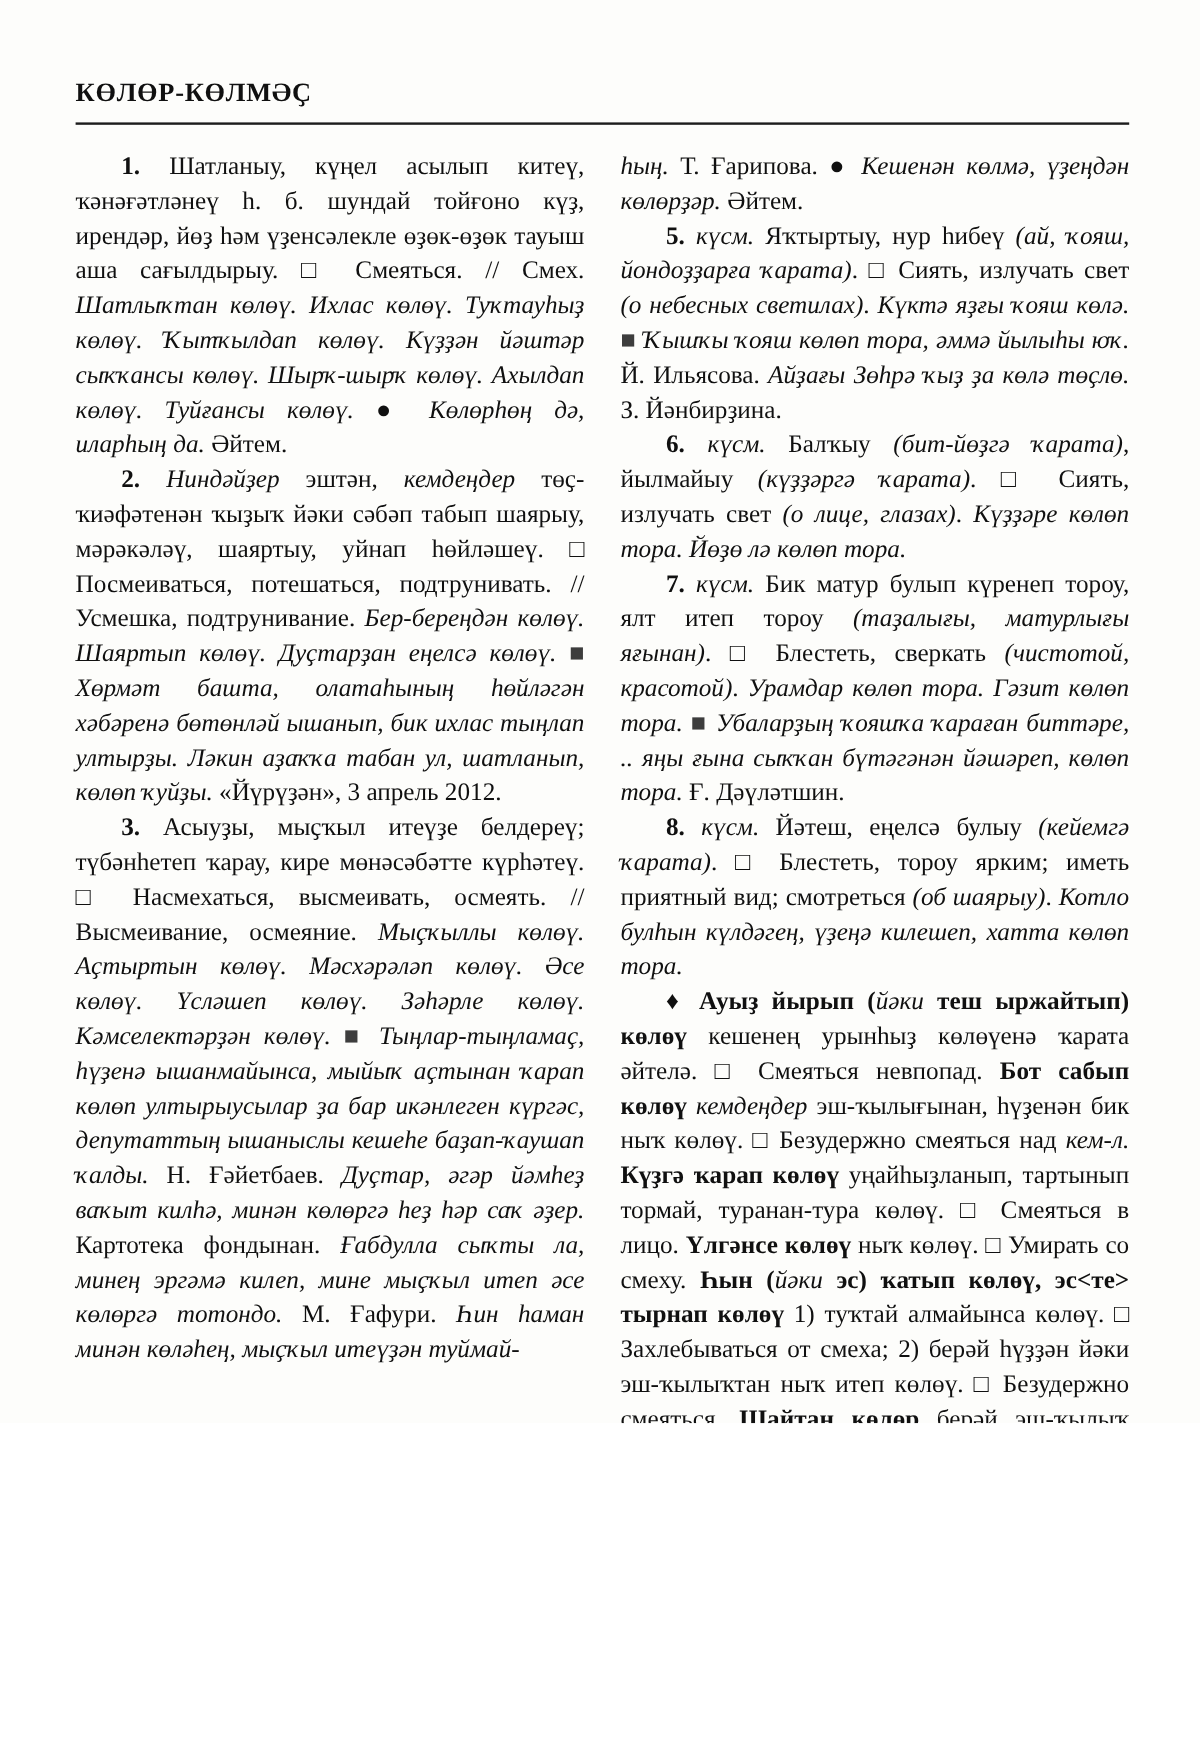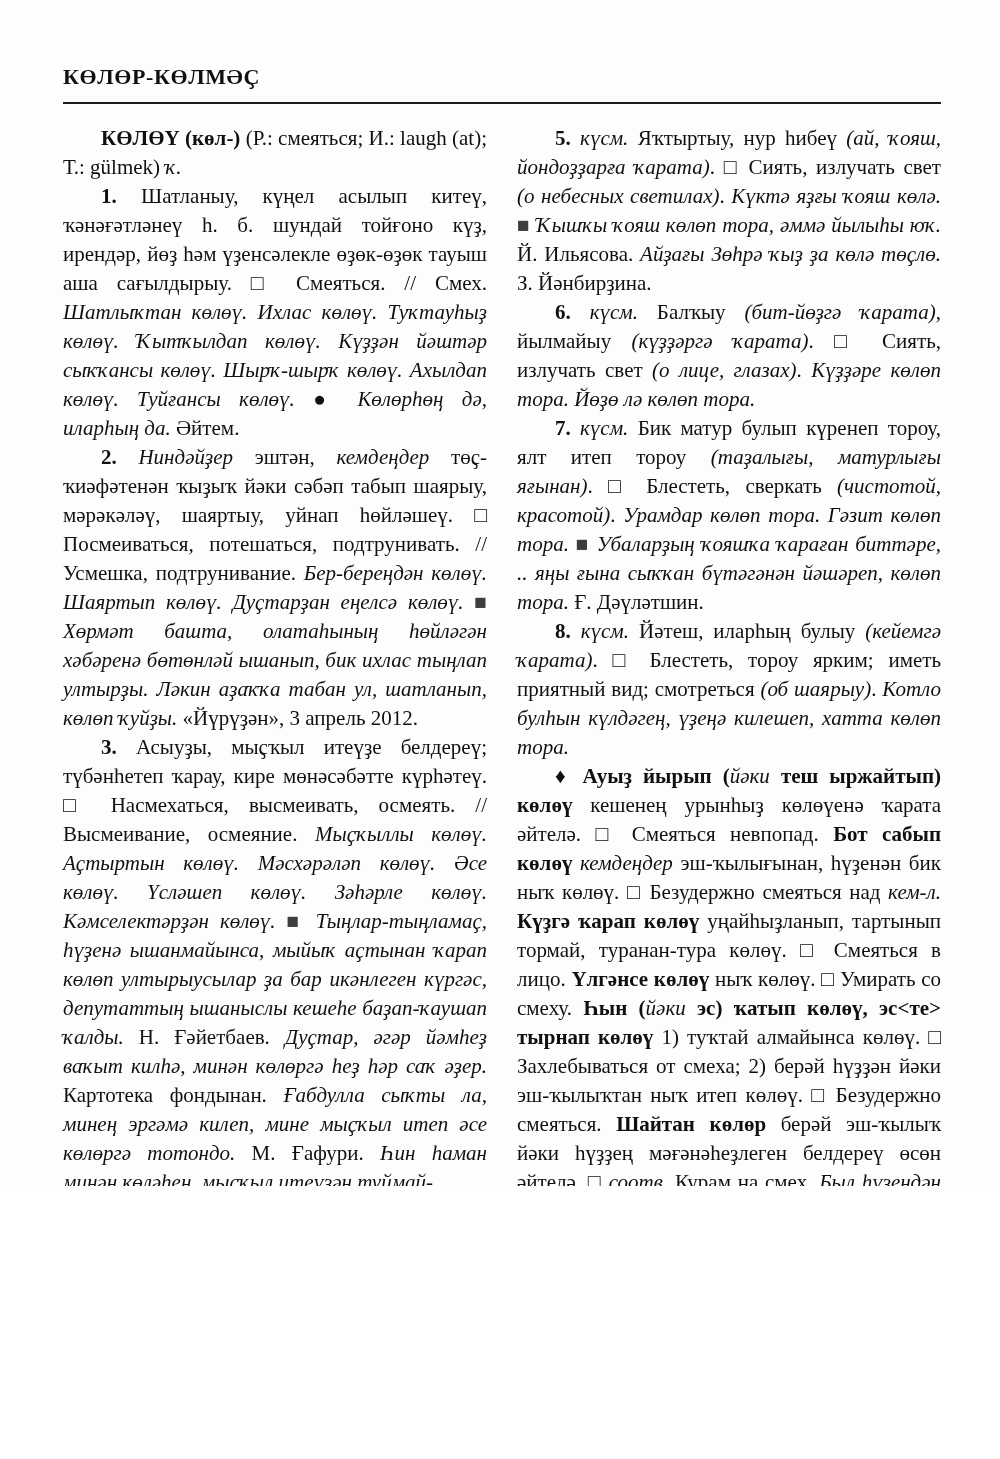--- a/index.html
+++ b/index.html
@@ -50,28 +50,28 @@
   }
 </style>
 </head>
 <body>
 
 <div class="page">
   <div class="running-head">КӨЛӨР-КӨЛМӘҪ</div>
   <hr class="rule">
   <div class="columns">
     <div class="col">
-        <p class="para"><span class="r-b">КӨЛӨҮ (көл-) </span><span class="r-n">(Р.: смеяться; И.: laugh (at); Т.: gülmek) </span><span class="r-i">ҡ.</span></p>
         <p class="para"><span class="r-b">1. </span><span class="r-n">Шатланыу, күңел асылып китеү, ҡәнәғәтләнеү һ. б. шундай тойғоно күҙ, ирендәр, йөҙ һәм үҙенсәлекле өҙөк-өҙөк тауыш аша сағылдырыу. □ Смеяться. // Смех. </span><span class="r-i">Шатлыҡтан көлөү. Ихлас көлөү. Туҡтауһыҙ көлөү. Ҡытҡылдап көлөү. Күҙҙән йәштәр сыҡҡансы көлөү. Шырҡ-шырҡ көлөү. Ахылдап көлөү. Туйғансы көлөү. </span><span class="r-n">● </span><span class="r-i">Көлөрһөң дә, иларһың да. </span><span class="r-n">Әйтем.</span></p>
         <p class="para"><span class="r-b">2. </span><span class="r-i">Ниндәйҙер </span><span class="r-n">эштән, </span><span class="r-i">кемдеңдер </span><span class="r-n">төҫ-ҡиәфәтенән ҡыҙыҡ йәки сәбәп табып шаярыу, мәрәкәләү, шаяртыу, уйнап һөйләшеү. □ Посмеиваться, потешаться, подтрунивать. // Усмешка, подтрунивание. </span><span class="r-i">Бер-береңдән көлөү. Шаяртып көлөү. Дуҫтарҙан еңелсә көлөү. </span><span class="r-g">■ </span><span class="r-i">Хөрмәт башта, олатаһының һөйләгән хәбәренә бөтөнләй ышанып, бик ихлас тыңлап ултырҙы. Ләкин аҙаҡҡа табан ул, шатланып, көлөп ҡуйҙы. </span><span class="r-n">«Йүрүҙән», 3 апрель 2012.</span></p>
         <p class="para"><span class="r-b">3. </span><span class="r-n">Асыуҙы, мыҫҡыл итеүҙе белдереү; түбәнһетеп ҡарау, кире мөнәсәбәтте күрһәтеү. □ Насмехаться, высмеивать, осмеять. // Высмеивание, осмеяние. </span><span class="r-i">Мыҫҡыллы көлөү. Аҫтыртын көлөү. Мәсхәрәләп көлөү. Әсе көлөү. Үсләшеп көлөү. Зәһәрле көлөү. Кәмселектәрҙән көлөү. </span><span class="r-g">■ </span><span class="r-i">Тыңлар-тыңламаҫ, һүҙенә ышанмайынса, мыйыҡ аҫтынан ҡарап көлөп ултырыусылар ҙа бар икәнлеген күргәс, депутаттың ышаныслы кешеһе баҙап-ҡаушап ҡалды. </span><span class="r-n">Н. Ғәйетбаев. </span><span class="r-i">Дуҫтар, әгәр йәмһеҙ ваҡыт килһә, минән көлөргә һеҙ һәр саҡ әҙер. </span><span class="r-n">Картотека фондынан. </span><span class="r-i">Ғабдулла сыҡты ла, минең эргәмә килеп, мине мыҫҡыл итеп әсе көлөргә тотондо. </span><span class="r-n">М. Ғафури. </span><span class="r-i">Һин һаман минән көләһең, мыҫҡыл итеүҙән туймай-</span></p>
       </div>
     <div class="col">
+        <p class="para no-indent"><span class="r-i">һың. </span><span class="r-n">Т. Ғарипова. ● </span><span class="r-i">Кешенән көлмә, үҙеңдән көлөрҙәр. </span><span class="r-n">Әйтем.</span></p>
         <p class="para"><span class="r-b">5. </span><span class="r-i">күсм. </span><span class="r-n">Яҡтыртыу, нур һибеү </span><span class="r-i">(ай, ҡояш, йондоҙҙарға ҡарата)</span><span class="r-n">. □ Сиять, излучать свет </span><span class="r-i">(о небесных светилах)</span><span class="r-n">. </span><span class="r-i">Күктә яҙғы ҡояш көлә. </span><span class="r-g">■ </span><span class="r-i">Ҡышҡы ҡояш көлөп тора, әммә йылыһы юҡ. </span><span class="r-n">Й. Ильясова. </span><span class="r-i">Айҙағы Зөһрә ҡыҙ ҙа көлә төҫлө. </span><span class="r-n">З. Йәнбирҙина.</span></p>
         <p class="para"><span class="r-b">6. </span><span class="r-i">күсм. </span><span class="r-n">Балҡыу </span><span class="r-i">(бит-йөҙгә ҡарата)</span><span class="r-n">, йылмайыу </span><span class="r-i">(күҙҙәргә ҡарата)</span><span class="r-n">. □ Сиять, излучать свет </span><span class="r-i">(о лице, глазах)</span><span class="r-n">. </span><span class="r-i">Күҙҙәре көлөп тора. Йөҙө лә көлөп тора.</span></p>
         <p class="para"><span class="r-b">7. </span><span class="r-i">күсм. </span><span class="r-n">Бик матур булып күренеп тороу, ялт итеп тороу </span><span class="r-i">(таҙалығы, матурлығы яғынан)</span><span class="r-n">. □ Блестеть, сверкать </span><span class="r-i">(чистотой, красотой)</span><span class="r-n">. </span><span class="r-i">Урамдар көлөп тора. Гәзит көлөп тора. </span><span class="r-g">■ </span><span class="r-i">Убаларҙың ҡояшҡа ҡараған биттәре, .. яңы ғына сыҡҡан бүтәгәнән йәшәреп, көлөп тора. </span><span class="r-n">Ғ. Дәүләтшин.</span></p>
-        <p class="para"><span class="r-b">8. </span><span class="r-i">күсм. </span><span class="r-n">Йәтеш, иларһың булыу </span><span class="r-i">(кейемгә ҡарата)</span><span class="r-n">. □ Блестеть, тороу ярким; иметь приятный вид; смотреться </span><span class="r-i">(об шаярыу)</span><span class="r-n">. </span><span class="r-i">Котло булһын күлдәгең, үҙеңә килешеп, хатта көлөп тора.</span></p>
+        <p class="para"><span class="r-b">8. </span><span class="r-i">күсм. </span><span class="r-n">Йәтеш, еңелсә булыу </span><span class="r-i">(кейемгә ҡарата)</span><span class="r-n">. □ Блестеть, тороу ярким; иметь приятный вид; смотреться </span><span class="r-i">(об шаярыу)</span><span class="r-n">. </span><span class="r-i">Котло булһын күлдәгең, үҙеңә килешеп, хатта көлөп тора.</span></p>
         <p class="para"><span class="r-n">♦ </span><span class="r-b">Ауыҙ йырып (</span><span class="r-i">йәки</span><span class="r-b"> теш ыржайтып) көлөү </span><span class="r-n">кешенең урынһыҙ көлөүенә ҡарата әйтелә. □ Смеяться невпопад. </span><span class="r-b">Бот сабып көлөү </span><span class="r-i">кемдеңдер </span><span class="r-n">эш-ҡылығынан, һүҙенән бик ныҡ көлөү. □ Безудержно смеяться над </span><span class="r-i">кем-л. </span><span class="r-b">Күҙгә ҡарап көлөү </span><span class="r-n">уңайһыҙланып, тартынып тормай, туранан-тура көлөү. □ Смеяться в лицо. </span><span class="r-b">Үлгәнсе көлөү </span><span class="r-n">ныҡ көлөү. □ Умирать со смеху. </span><span class="r-b">Һын (</span><span class="r-i">йәки</span><span class="r-b"> эс) ҡатып көлөү, эс&lt;те&gt; тырнап көлөү </span><span class="r-n">1) туҡтай алмайынса көлөү. □ Захлебываться от смеха; 2) берәй һүҙҙән йәки эш-ҡылыҡтан ныҡ итеп көлөү. □ Безудержно смеяться. </span><span class="r-b">Шайтан көлөр </span><span class="r-n">берәй эш-ҡылыҡ йәки һүҙҙең мәғәнәһеҙлеген белдереү өсөн әйтелә. □ </span><span class="r-i">соотв. </span><span class="r-n">Курам на смех. </span><span class="r-i">Был һүҙеңдән шайтан көлөр.</span></p>
         <p class="para"><span class="r-b">КӨЛӨҮСӘН </span><span class="r-n">(Р.: подвергающий злой насмешке; И.: mocking derisive; Т.: gülünç) </span></p>
       </div>
   </div>
   <div class="page-number">644</div>
 </div>
 
 </body></html>

